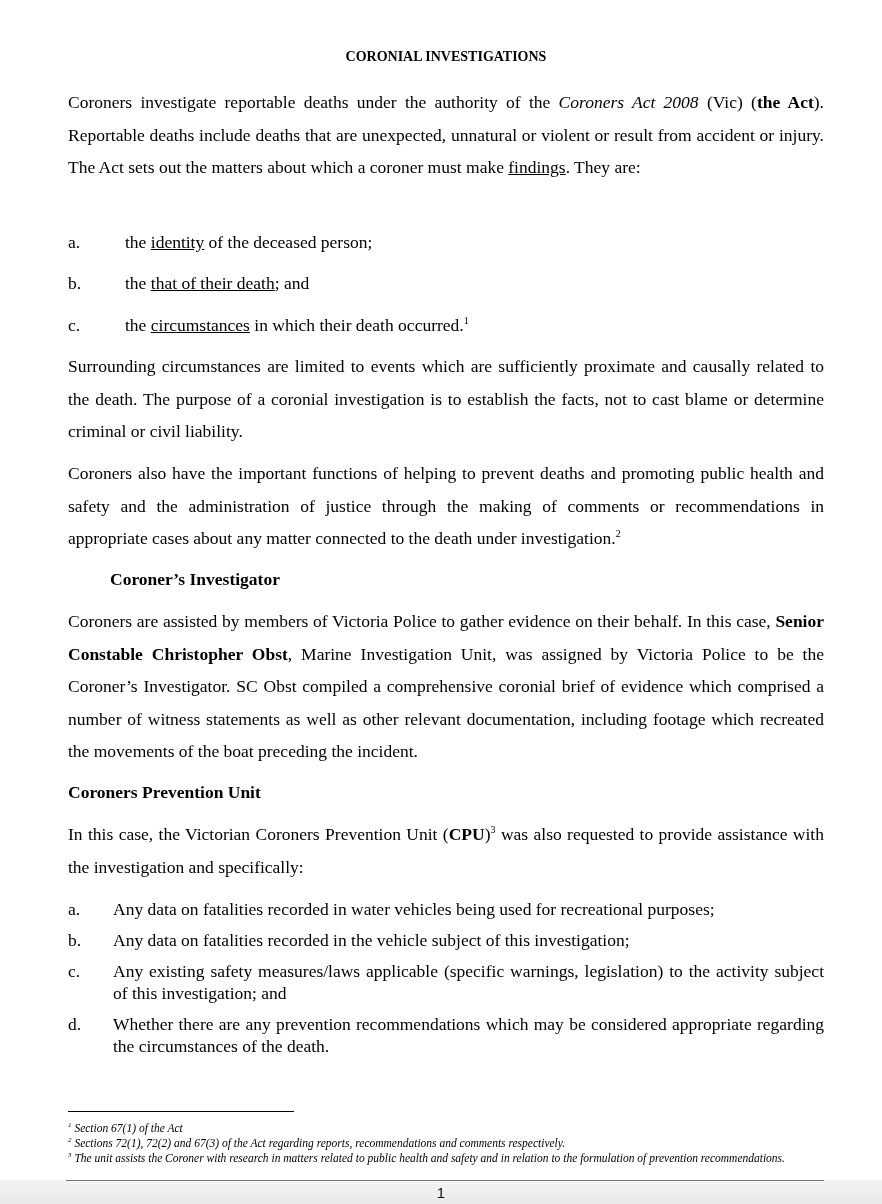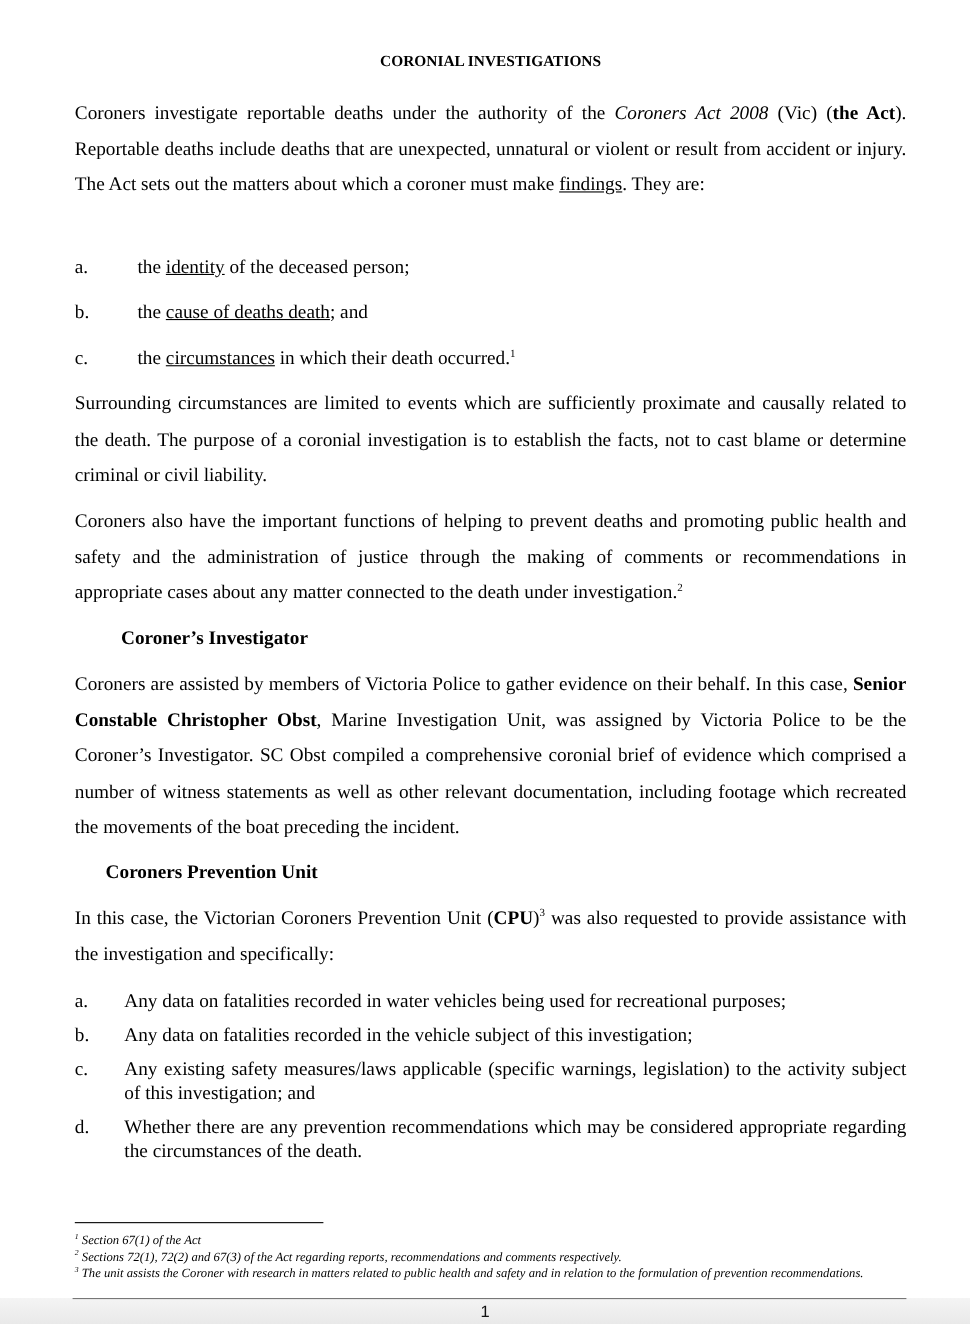--- a/index.html
+++ b/index.html
@@ -49,36 +49,36 @@
   <div class="title">CORONIAL INVESTIGATIONS</div>
 
   <div class="para" style="top:86px;"><span>Coroners investigate reportable deaths under the authority of the </span><span class="i">Coroners Act 2008</span><span> (Vic) (</span><span class="b">the Act</span><span>). Reportable deaths include deaths that are unexpected, unnatural or violent or result from accident or injury. The Act sets out the matters about which a coroner must make </span><span class="u">findings</span><span>. They are:</span></div>
 
   <div class="item" style="top:231px;">
     <span class="lbl">a.</span>
     <span class="txt"><span>the </span><span class="u">identity</span><span> of the deceased person;</span></span>
   </div>
   <div class="item" style="top:272px;">
     <span class="lbl">b.</span>
-    <span class="txt"><span>the </span><span class="u">cause of deaths death</span><span>; and</span></span>
+    <span class="txt"><span>the </span><span class="u">that of their death</span><span>; and</span></span>
   </div>
   <div class="item" style="top:314px;">
     <span class="lbl">c.</span>
     <span class="txt"><span>the </span><span class="u">circumstances</span><span> in which their death occurred.</span><sup>1</sup></span>
   </div>
 
   <div class="para" style="top:350px;">Surrounding circumstances are limited to events which are sufficiently proximate and causally related to the death. The purpose of a coronial investigation is to establish the facts, not to cast blame or determine criminal or civil liability.</div>
 
   <div class="para" style="top:457px;"><span>Coroners also have the important functions of helping to prevent deaths and promoting public health and safety and the administration of justice through the making of comments or recommendations in appropriate cases about any matter connected to the death under investigation.</span><sup>2</sup></div>
 
   <div class="heading" style="top:569px;margin-left:42px;">Coroner’s Investigator</div>
 
   <div class="para" style="top:605px;"><span>Coroners are assisted by members of Victoria Police to gather evidence on their behalf. In this case, </span><span class="b">Senior Constable Christopher Obst</span><span>, Marine Investigation Unit, was assigned by Victoria Police to be the Coroner’s Investigator. SC Obst compiled a comprehensive coronial brief of evidence which comprised a number of witness statements as well as other relevant documentation, including footage which recreated the movements of the boat preceding the incident.</span></div>
 
-  <div class="heading" style="top:782px;margin-left:28px;">Coroners Prevention Unit</div>
+  <div class="heading" style="top:782px;">Coroners Prevention Unit</div>
 
   <div class="para" style="top:818px;"><span>In this case, the Victorian Coroners Prevention Unit (</span><span class="b">CPU</span><span>)</span><sup>3</sup><span> was also requested to provide assistance with the investigation and specifically:</span></div>
 
   <div class="item item2" style="top:898px;">
     <span class="lbl">a.</span>
     <span class="txt">Any data on fatalities recorded in water vehicles being used for recreational purposes;</span>
   </div>
   <div class="item item2" style="top:929px;">
     <span class="lbl">b.</span>
     <span class="txt">Any data on fatalities recorded in the vehicle subject of this investigation;</span>

